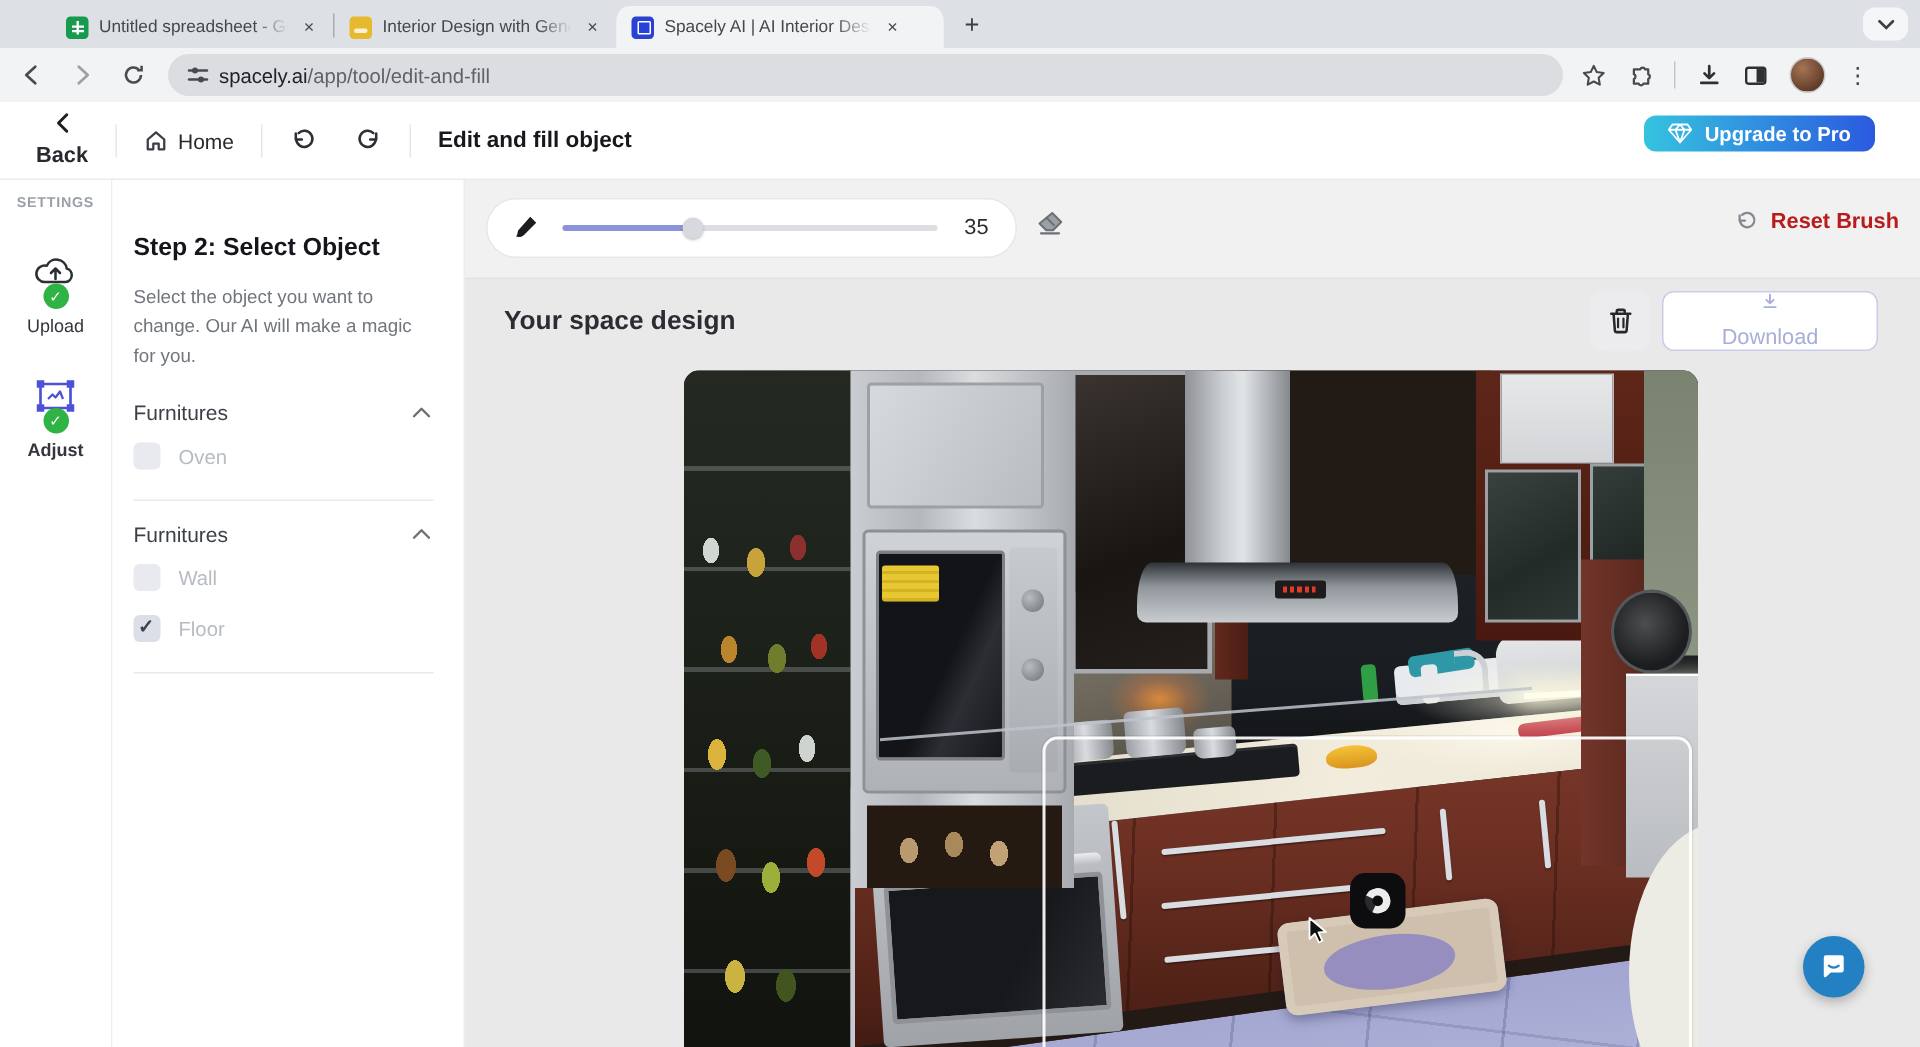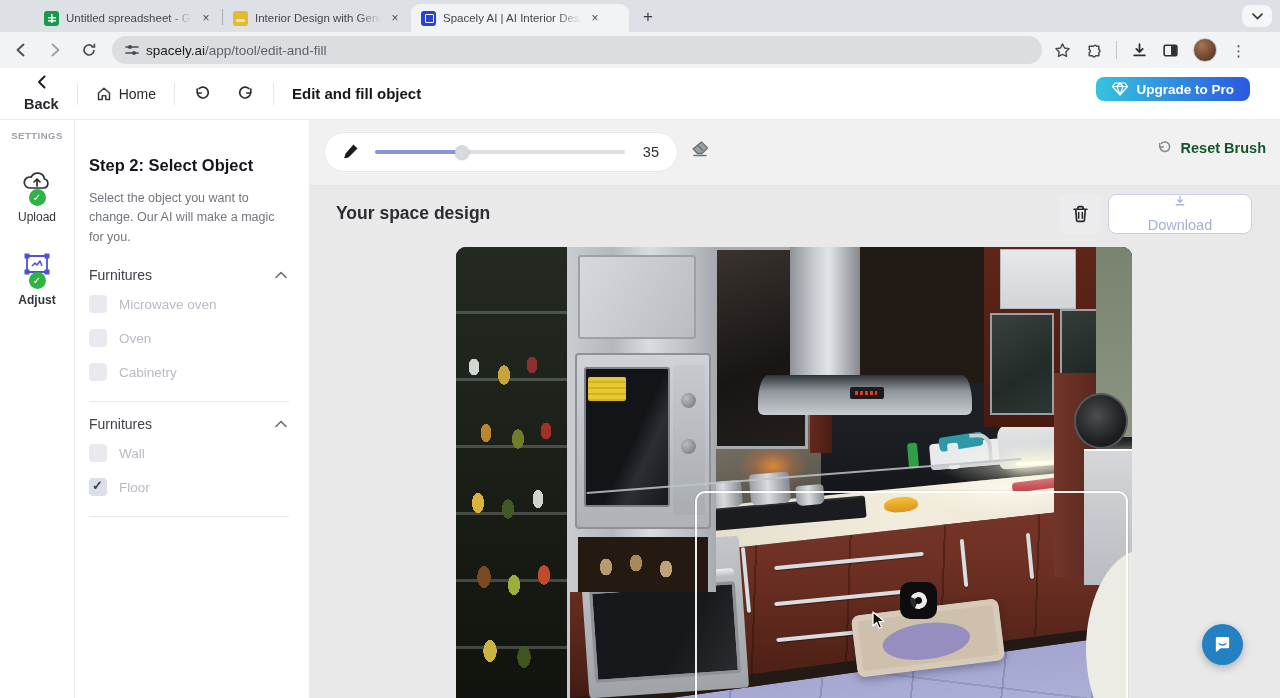--- a/index.html
+++ b/index.html
@@ -72,21 +72,21 @@
   .panel-div { height:1px; background:#e9e9ed; margin:12px 0; }
 
   
   .brushbar { position:absolute; left:310px; top:120px; width:970px; height:66px; background:#f1f1f2; border-bottom:1px solid #e3e3e6; }
   .brush-pill { position:absolute; left:14px; top:12px; width:354px; height:40px; background:#fff; border:1px solid #e7e7ea; border-radius:20px; display:flex; align-items:center; padding:0 18px 0 16px; }
   .slider { position:relative; width:250px; height:4px; border-radius:2px; background:#dcdee2; margin-left:16px; }
   .slider .fill { position:absolute; left:0; top:0; height:4px; width:35%; background:var(--slider-fill,#8d93da); border-radius:2px; }
   .slider .thumb { position:absolute; left:calc(35% - 7px); top:-5px; width:14px; height:14px; border-radius:50%; background:#d7d9de; box-shadow:0 1px 2px rgba(0,0,0,.25); }
   .brush-val { margin-left:18px; font-size:14.5px; color:#2a2d33; }
   .eraser-btn { position:absolute; left:380px; top:20px; color:#6b7075; }
-  .reset-brush { position:absolute; right:14px; top:20px; display:flex; gap:9px; font-size:14.5px; font-weight:bold; color:#14532d; }
+  .reset-brush { position:absolute; right:14px; top:20px; display:flex; gap:9px; font-size:14.5px; font-weight:bold; color:#b91c1c; }
   .reset-brush svg { color:#808archive590; color:#85898f; }
 
   .canvas { position:absolute; left:310px; top:186px; width:970px; height:512px; background:#e9e9ea; }
   .canvas-title { position:absolute; left:26px; top:17px; font-size:17.5px; font-weight:bold; color:#2b2d33; }
   .trash-btn { position:absolute; right:180px; top:8px; width:40px; height:40px; border-radius:8px; background:#ececee; display:flex; align-items:center; justify-content:center; color:#26282c; }
   .download-btn { position:absolute; right:28px; top:8px; width:144px; height:40px; border-radius:8px; background:#fff; border:1px solid #c9cde9; display:flex; align-items:center; justify-content:center; gap:10px; font-size:14.5px; color:#a7aed9;flex-direction:column; }
 
   
   .photo { position:absolute; left:456px; top:247px; width:676px; height:451px; border-radius:10px 10px 0 0; overflow:hidden;
       background:linear-gradient(180deg,#23272c 0%,#1a1d21 45%,#101215 62%,#15171b 70%); }
@@ -363,29 +363,21 @@
   <div class="desc">Select the object you want to change. Our AI will make a magic for you.</div>
 
   <div class="sect-head">
     <span class="s-lbl">Furnitures</span>
     <svg width="12" height="8" viewBox="0 0 12 8">
         <path d="M1 6.5 L6 1.5 L11 6.5" fill="none" stroke="currentColor" stroke-width="1.6" stroke-linecap="round" stroke-linejoin="round"></path>
       </svg>
   </div>
   <div class="check-row">
     <span class="cbx"></span>
-    <span class="cbx-label">Microwave oven</span>
-  </div>
-  <div class="check-row">
-    <span class="cbx"></span>
     <span class="cbx-label">Oven</span>
-  </div>
-  <div class="check-row">
-    <span class="cbx"></span>
-    <span class="cbx-label">Cabinetry</span>
   </div>
 
   <div class="panel-div"></div>
 
   <div class="sect-head">
     <span class="s-lbl">Furnitures</span>
     <svg width="12" height="8" viewBox="0 0 12 8">
         <path d="M1 6.5 L6 1.5 L11 6.5" fill="none" stroke="currentColor" stroke-width="1.6" stroke-linecap="round" stroke-linejoin="round"></path>
       </svg>
   </div>

